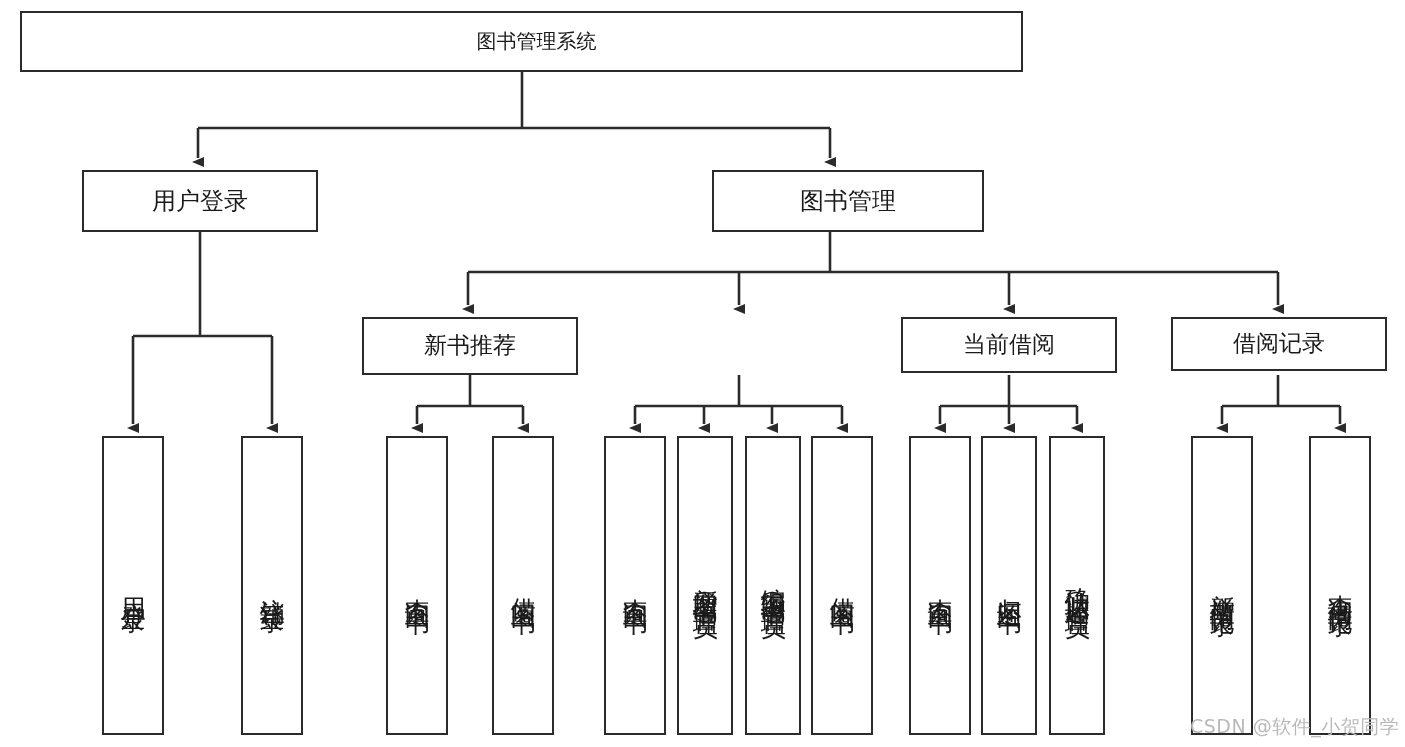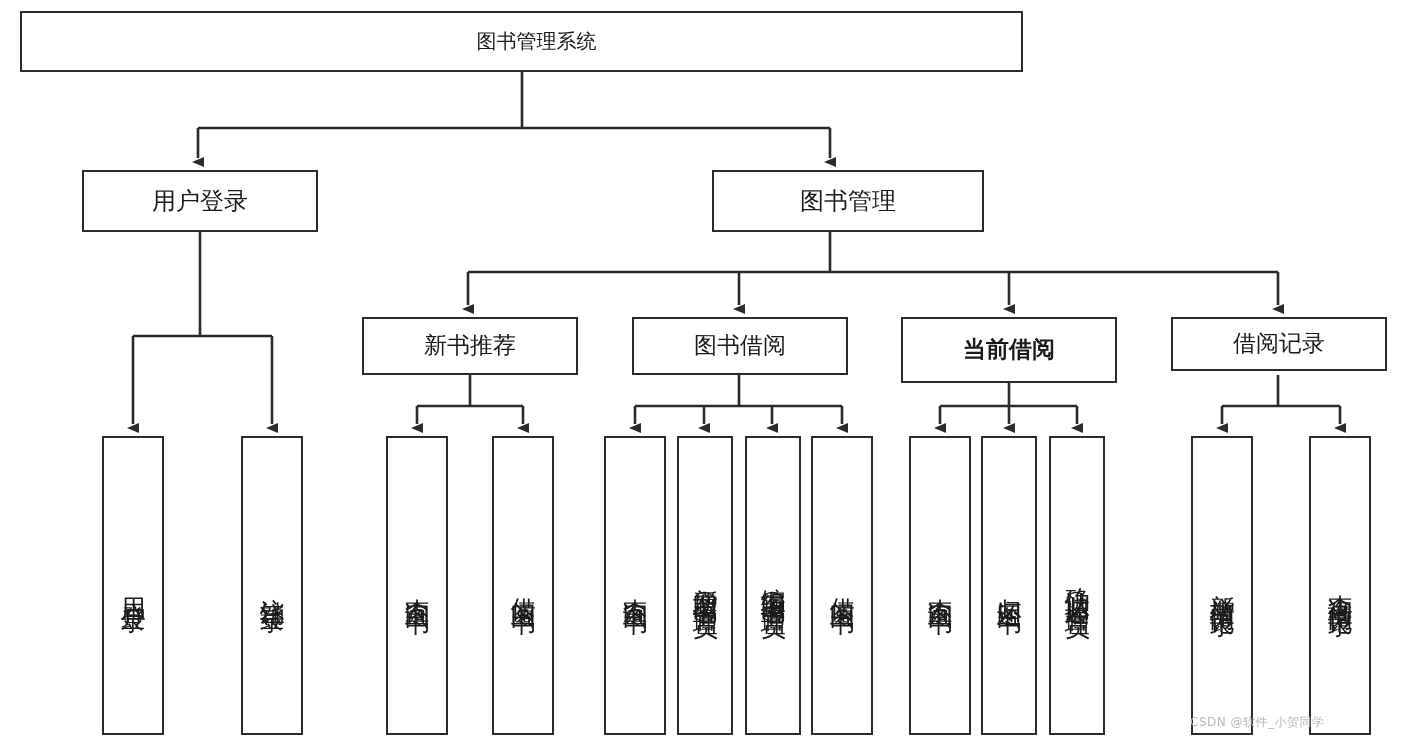--- a/index.html
+++ b/index.html
@@ -57,21 +57,21 @@
     align-items: center;
     justify-content: center;
   }
   .node.leaf .vtext {
     writing-mode: vertical-rl;
     text-orientation: upright;
     white-space: nowrap;
   }
   .watermark {
     position: absolute;
-    font-size: 12px;
+    font-size: 19px;
     color: #b9b9b9;
     white-space: nowrap;
     letter-spacing: 0.5px;
   }
 </style>
 </head>
 <body>
 
 <div id="diagram-root">
 
@@ -135,24 +135,21 @@
   <div class="node level2" style="left:82px; top:170px; width:236px; height:62px;">
     <span>用户登录</span>
   </div>
   <div class="node level2" style="left:712px; top:170px; width:272px; height:62px;">
     <span>图书管理</span>
   </div>
 
   <div class="node level3" style="left:362px; top:317px; width:216px; height:58px;">
     <span>新书推荐</span>
   </div>
-  <div class="node level3" style="left:632px; top:317px; width:216px; height:58px;">
-    <span>图书借阅</span>
-  </div>
-  <div class="node level3" style="left:901px; top:317px; width:216px; height:66px;font-weight:bold;">
+  <div class="node level3" style="left:901px; top:317px; width:216px; height:56px;">
     <span>当前借阅</span>
   </div>
   <div class="node level3" style="left:1171px; top:317px; width:216px; height:54px;">
     <span>借阅记录</span>
   </div>
 
   <div class="node leaf" style="left:102px; top:436px; width:62px; height:299px;">
     <span class="vtext">用户登录</span>
   </div>
   <div class="node leaf" style="left:241px; top:436px; width:62px; height:299px;">

